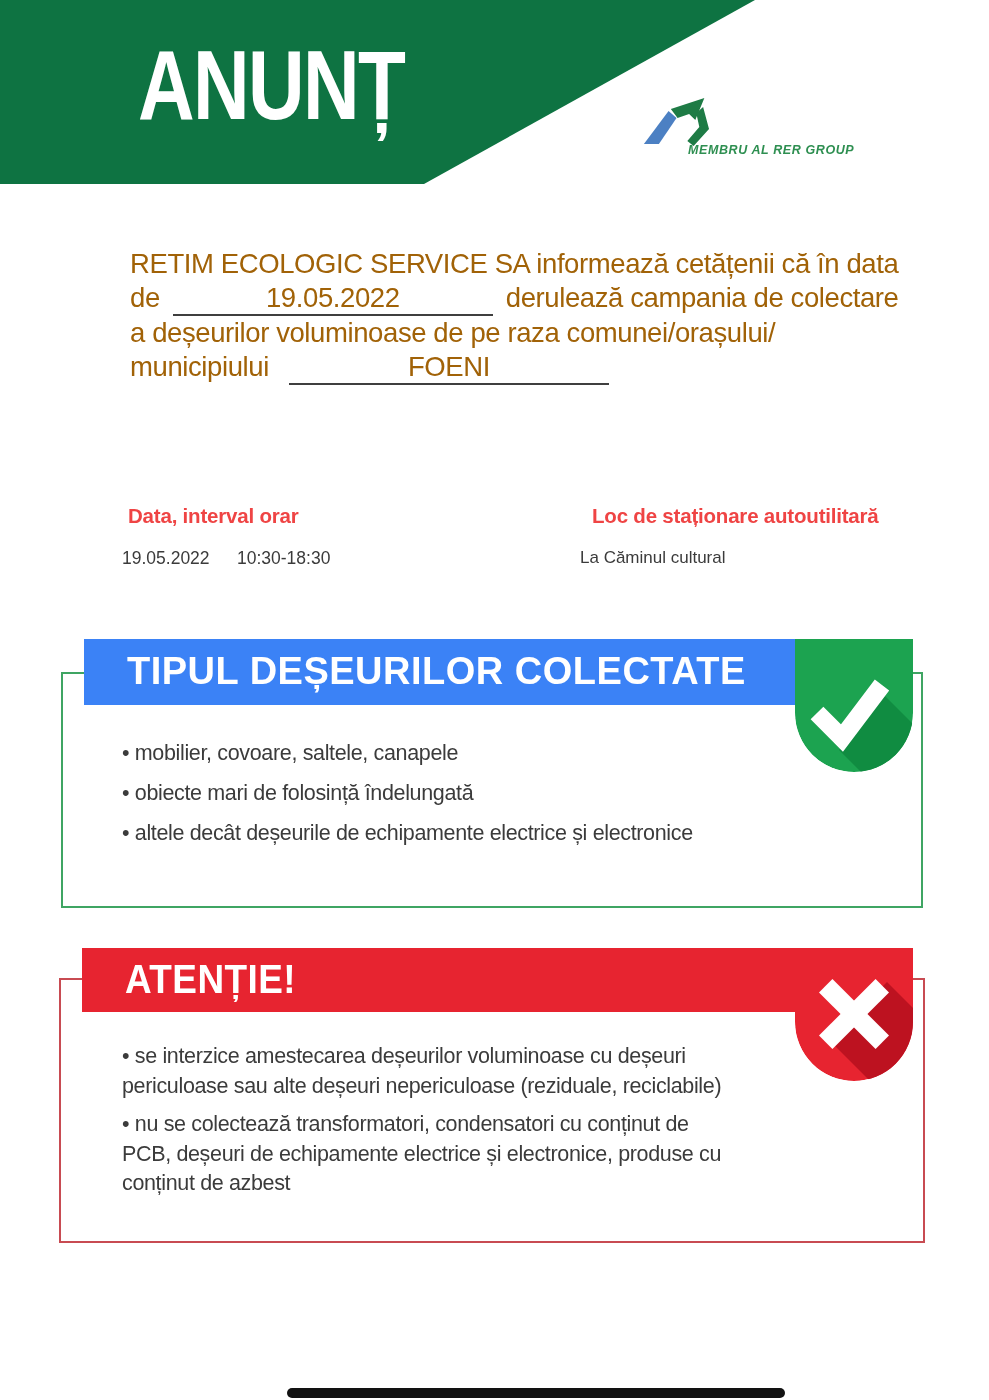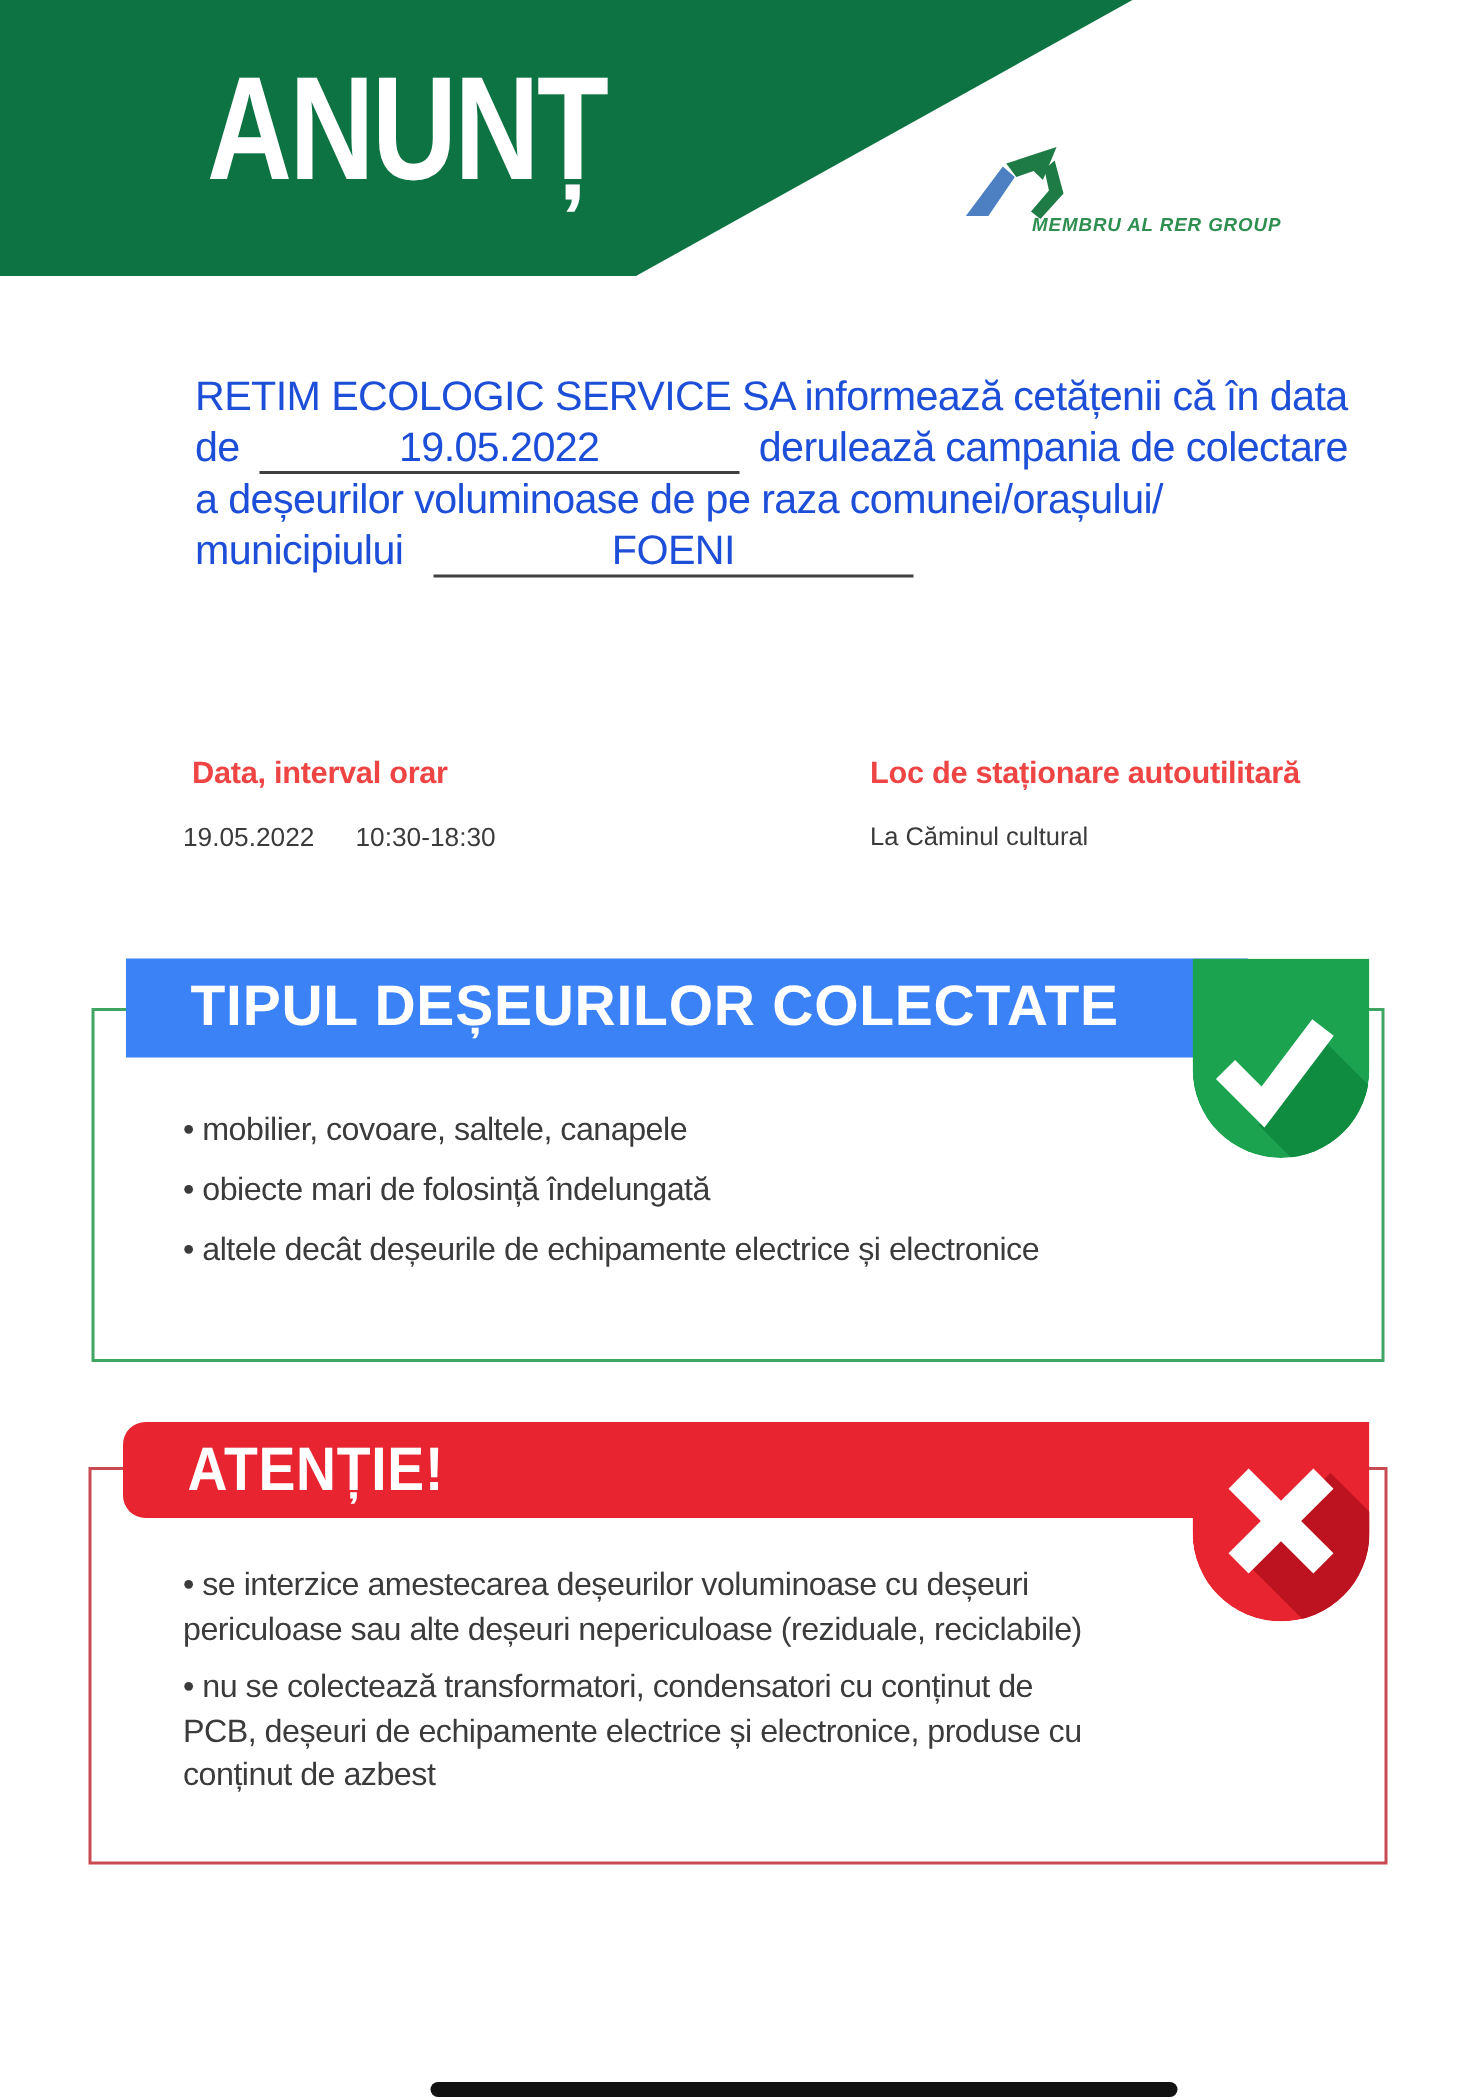--- a/index.html
+++ b/index.html
@@ -28,49 +28,49 @@
   }
   .logo-re{color:#1E7B45;}
   .logo-tim{color:#4C80C3;}
   .logo-sub{
     position:absolute;left:43px;top:55px;font-size:12.5px;font-weight:700;
     font-style:italic;letter-spacing:0.6px;color:#2E8F51;white-space:nowrap;
   }
   
   .intro{
     position:absolute;left:130px;top:247px;width:790px;
-    font-size:27.5px;line-height:33.5px;color:#1d4ed8;letter-spacing:-0.4px;
+    font-size:27.5px;line-height:33.5px;color:#a16207;letter-spacing:-0.4px;
   }
   .intro-row{white-space:nowrap;}
   .blank{
     display:inline-block;border-bottom:2.5px solid #3F3F3F;
     text-align:center;vertical-align:baseline;
   }
   .blank-date{width:320px;margin:0 13px;}
   .blank-city{width:320px;margin-left:20px;}
   
   .heading{
     position:absolute;left:129px;top:431px;
     font-size:37px;font-weight:700;color:#0F8A43;letter-spacing:1.5px;
     white-space:nowrap;
   }
   .colh{position:absolute;top:504px;font-size:20.5px;font-weight:700;color:#ef4444;letter-spacing:-0.2px;white-space:nowrap;}
   .colh1{left:128px;}
-  .colh2{left:580px;}
+  .colh2{left:592px;}
   .colv{position:absolute;top:548px;font-size:17.5px;color:#3B3B3B;white-space:nowrap;}
   .colv-date{left:122px;}
   .colv-int{left:237px;}
   .colv-loc{left:580px;font-size:17px;}
   
   .obox{position:absolute;box-sizing:border-box;background:#ffffff;}
   .gbox{left:61px;top:672px;width:862px;height:236px;border:2px solid #3FA563;}
   .rbox{left:59px;top:978px;width:866px;height:265px;border:2px solid #C84B52;}
   .bar{position:absolute;z-index:2;}
   .gbar{left:84px;top:639px;width:748px;height:66px;background:#3b82f6;}
-  .rbar{left:82px;top:948px;width:830px;height:64px;background:#E72430;border-radius:15px;}
+  .rbar{left:82px;top:948px;width:830px;height:64px;background:#E72430;}
   .bar-title{
     position:absolute;left:43px;top:0;color:#ffffff;font-weight:700;white-space:nowrap;
   }
   .gbar .bar-title{font-size:38px;line-height:64px;letter-spacing:0.5px;}
   .rbar .bar-title{font-size:41px;line-height:62px;letter-spacing:0.5px;transform:scaleX(0.9);transform-origin:left center;}
   .badge{position:absolute;z-index:3;}
   .gbadge{left:795px;top:639px;}
   .rbadge{left:795px;top:948px;}
   
   .bullets{position:absolute;z-index:4;color:#3B3B3B;}

